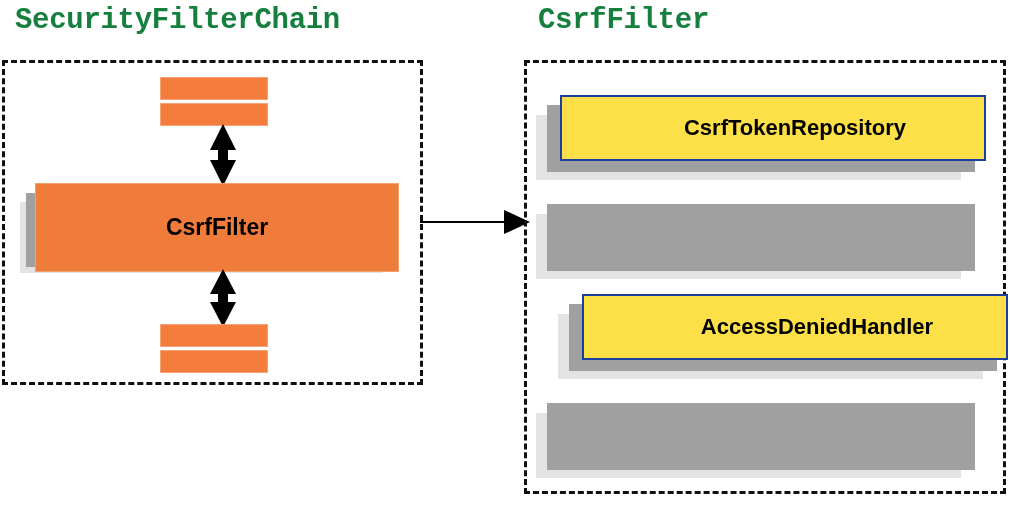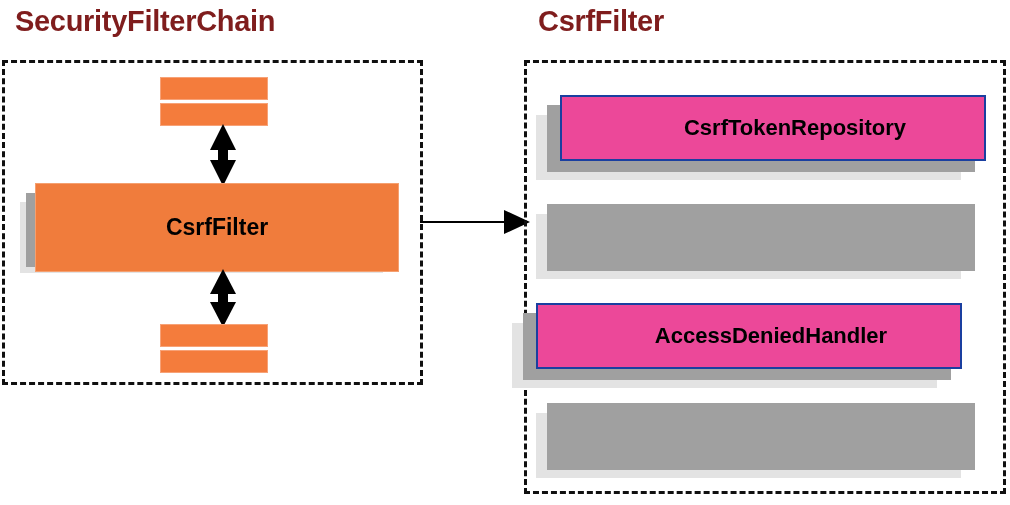--- a/index.html
+++ b/index.html
@@ -10,25 +10,25 @@
   body {
     width: 1010px;
     height: 505px;
     position: relative;
     overflow: hidden;
     font-family: "Liberation Sans", sans-serif;
   }
 
   .panel-title {
     position: absolute;
-    font-family: Liberation Sans, sans-serif;
+    font-family: Liberation Mono, monospace;
     font-weight: bold;
     font-size: 29px;
     line-height: 30px;
-    color: #7f1d1d;
+    color: #15803d;
     white-space: nowrap;
     letter-spacing: -0.3px;
   }
   #title-left  { left: 15px;  top: 6px; }
   #title-right { left: 538px; top: 6px; }
 
   .dashed-box {
     position: absolute;
     border: 3px dashed #101010;
     box-sizing: border-box;
@@ -89,28 +89,28 @@
 
   
   #arrow-connector { position: absolute; left: 420px; top: 210px; }
 
   
   .blue-stack { position: absolute; width: 450px; height: 100px; }
   .blue-stack .shadow-light { left: 0px;  top: 20px; width: 425px; height: 65px; }
   .blue-stack .shadow-dark  { left: 11px; top: 10px; width: 428px; height: 67px; }
   .blue-stack .face {
     left: 24px; top: 0px; width: 426px; height: 66px;
-    background: #ec4899;
+    background: #fde047;
     border: 2px solid #1a3fa0;
     font-size: 22px;
     padding-left: 44px;
   }
   #blue-0 { left: 536px; top: 95px;  }
   #blue-1 { left: 536px; top: 194px; }
-  #blue-2 { left: 512px; top: 294px; margin-top: 9px; }
+  #blue-2 { left: 558px; top: 294px; }
   #blue-3 { left: 536px; top: 393px; }
 </style>
 </head>
 <body>
 
 <div class="panel-title" id="title-left">SecurityFilterChain</div>
 
 <div class="dashed-box" id="box-left"></div>
 
 <div class="orange-bar" id="bar-top-1"></div>

